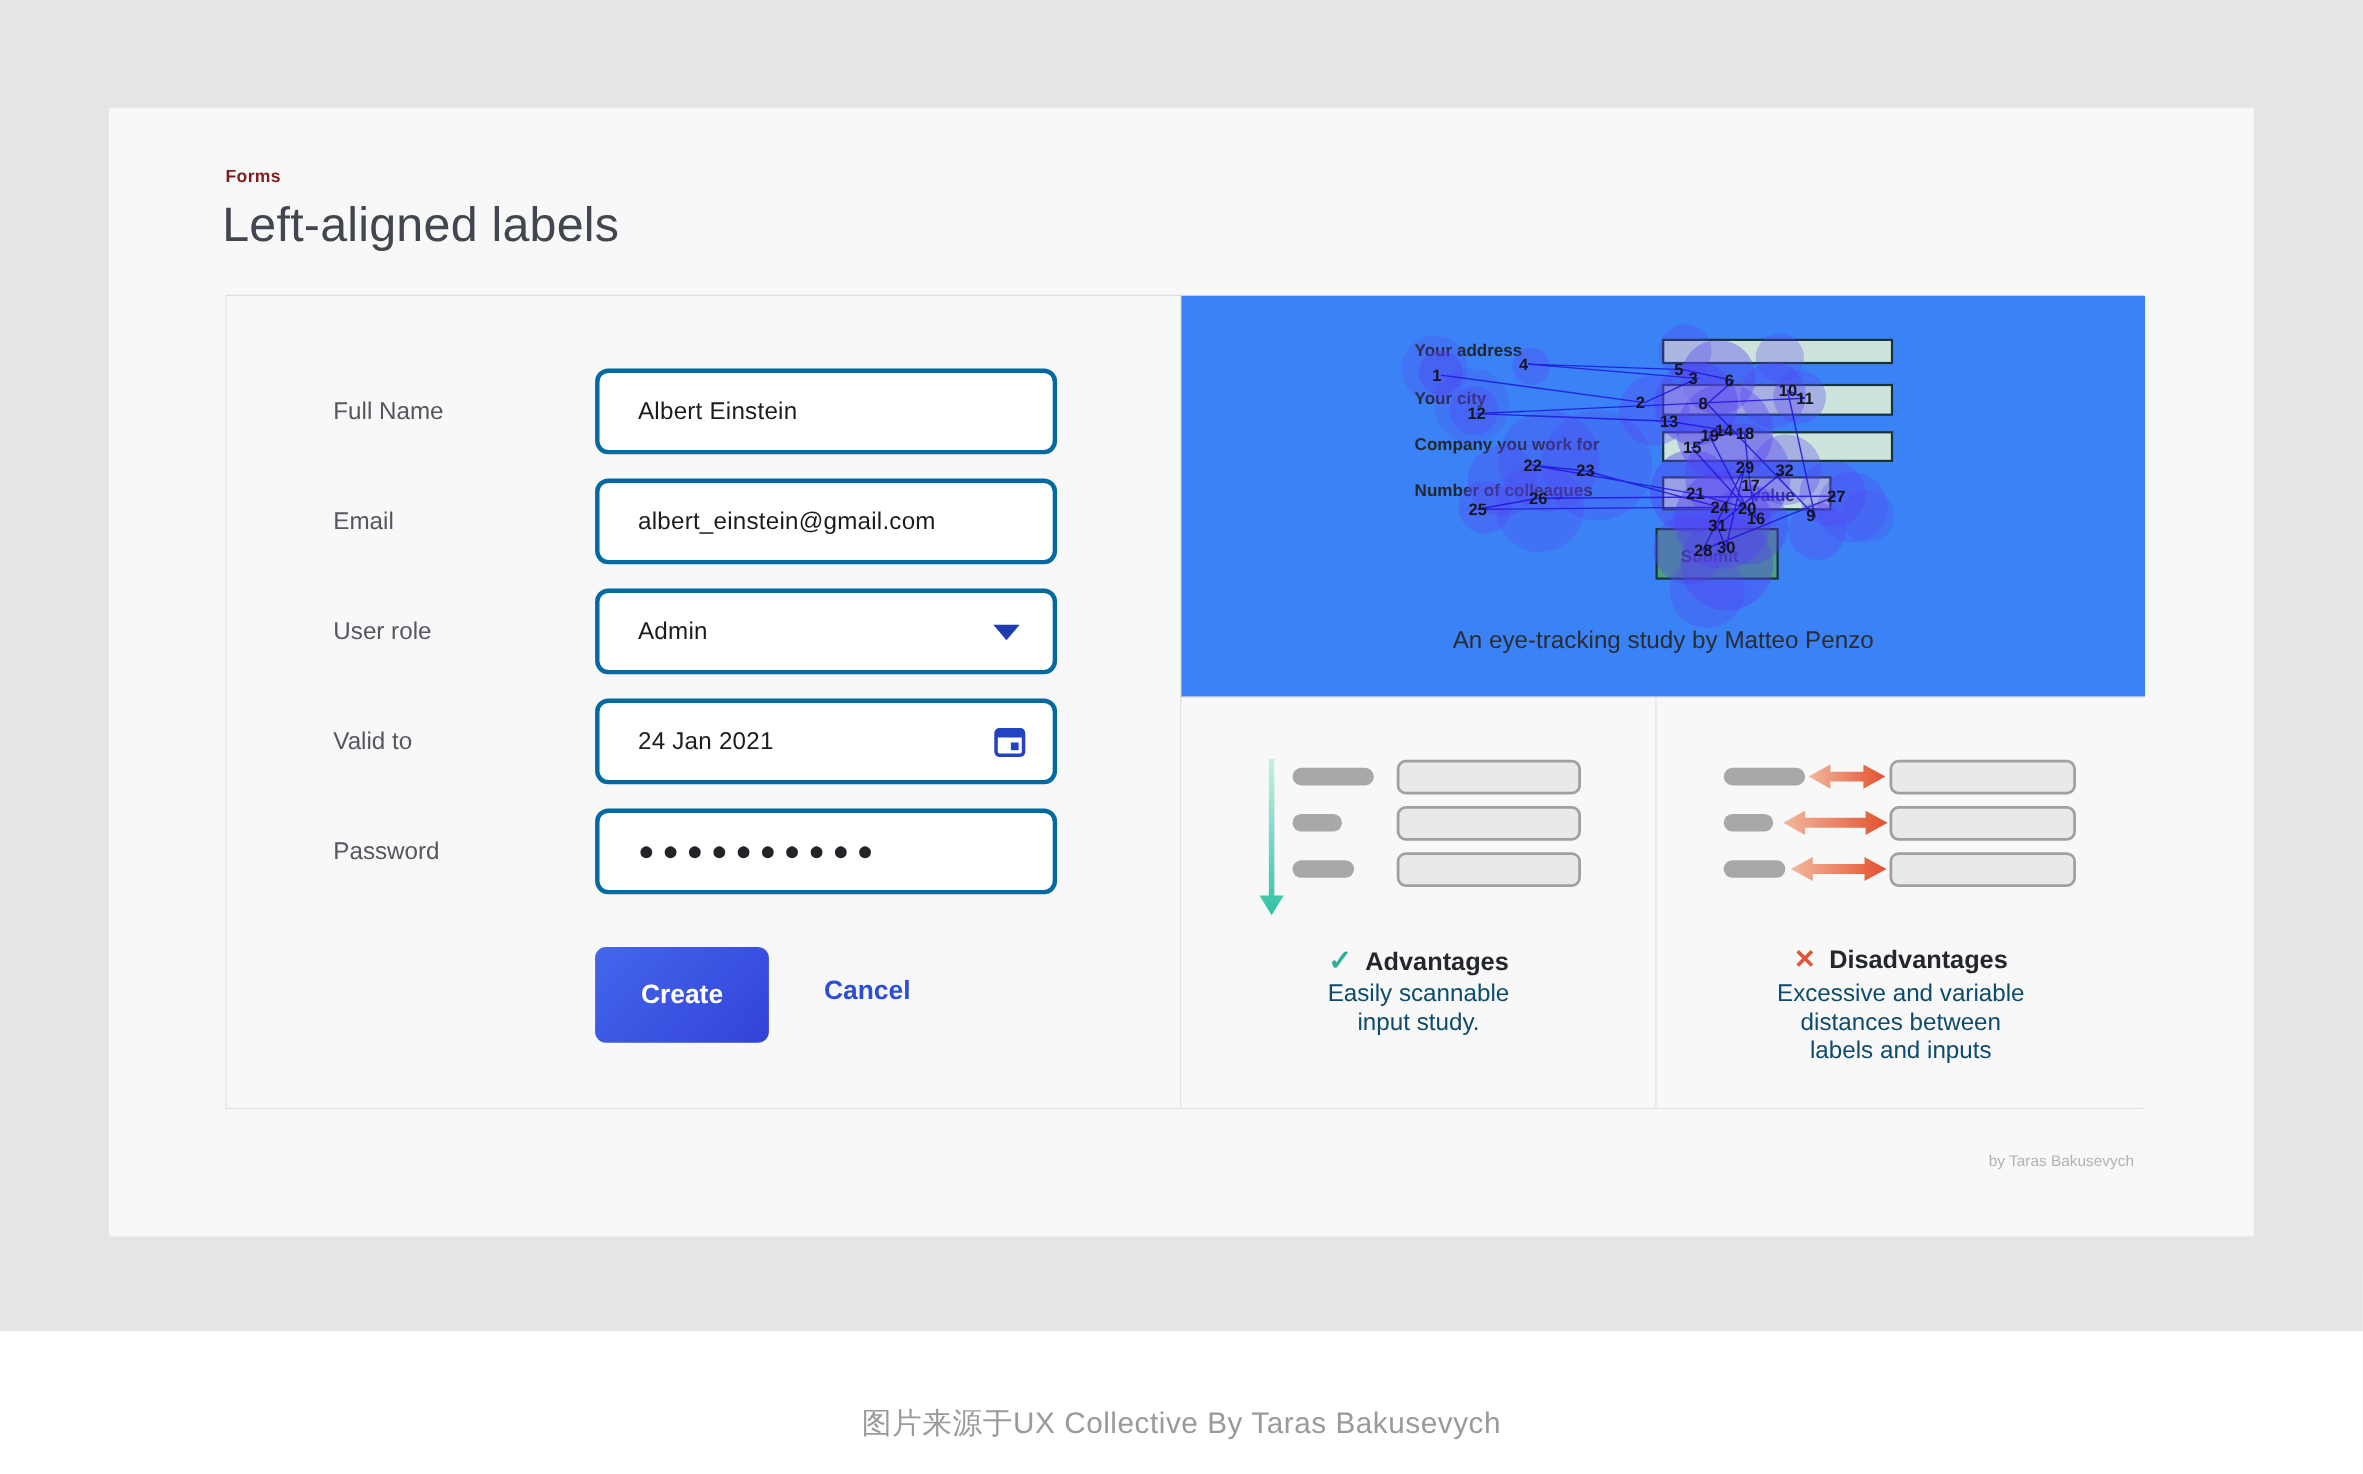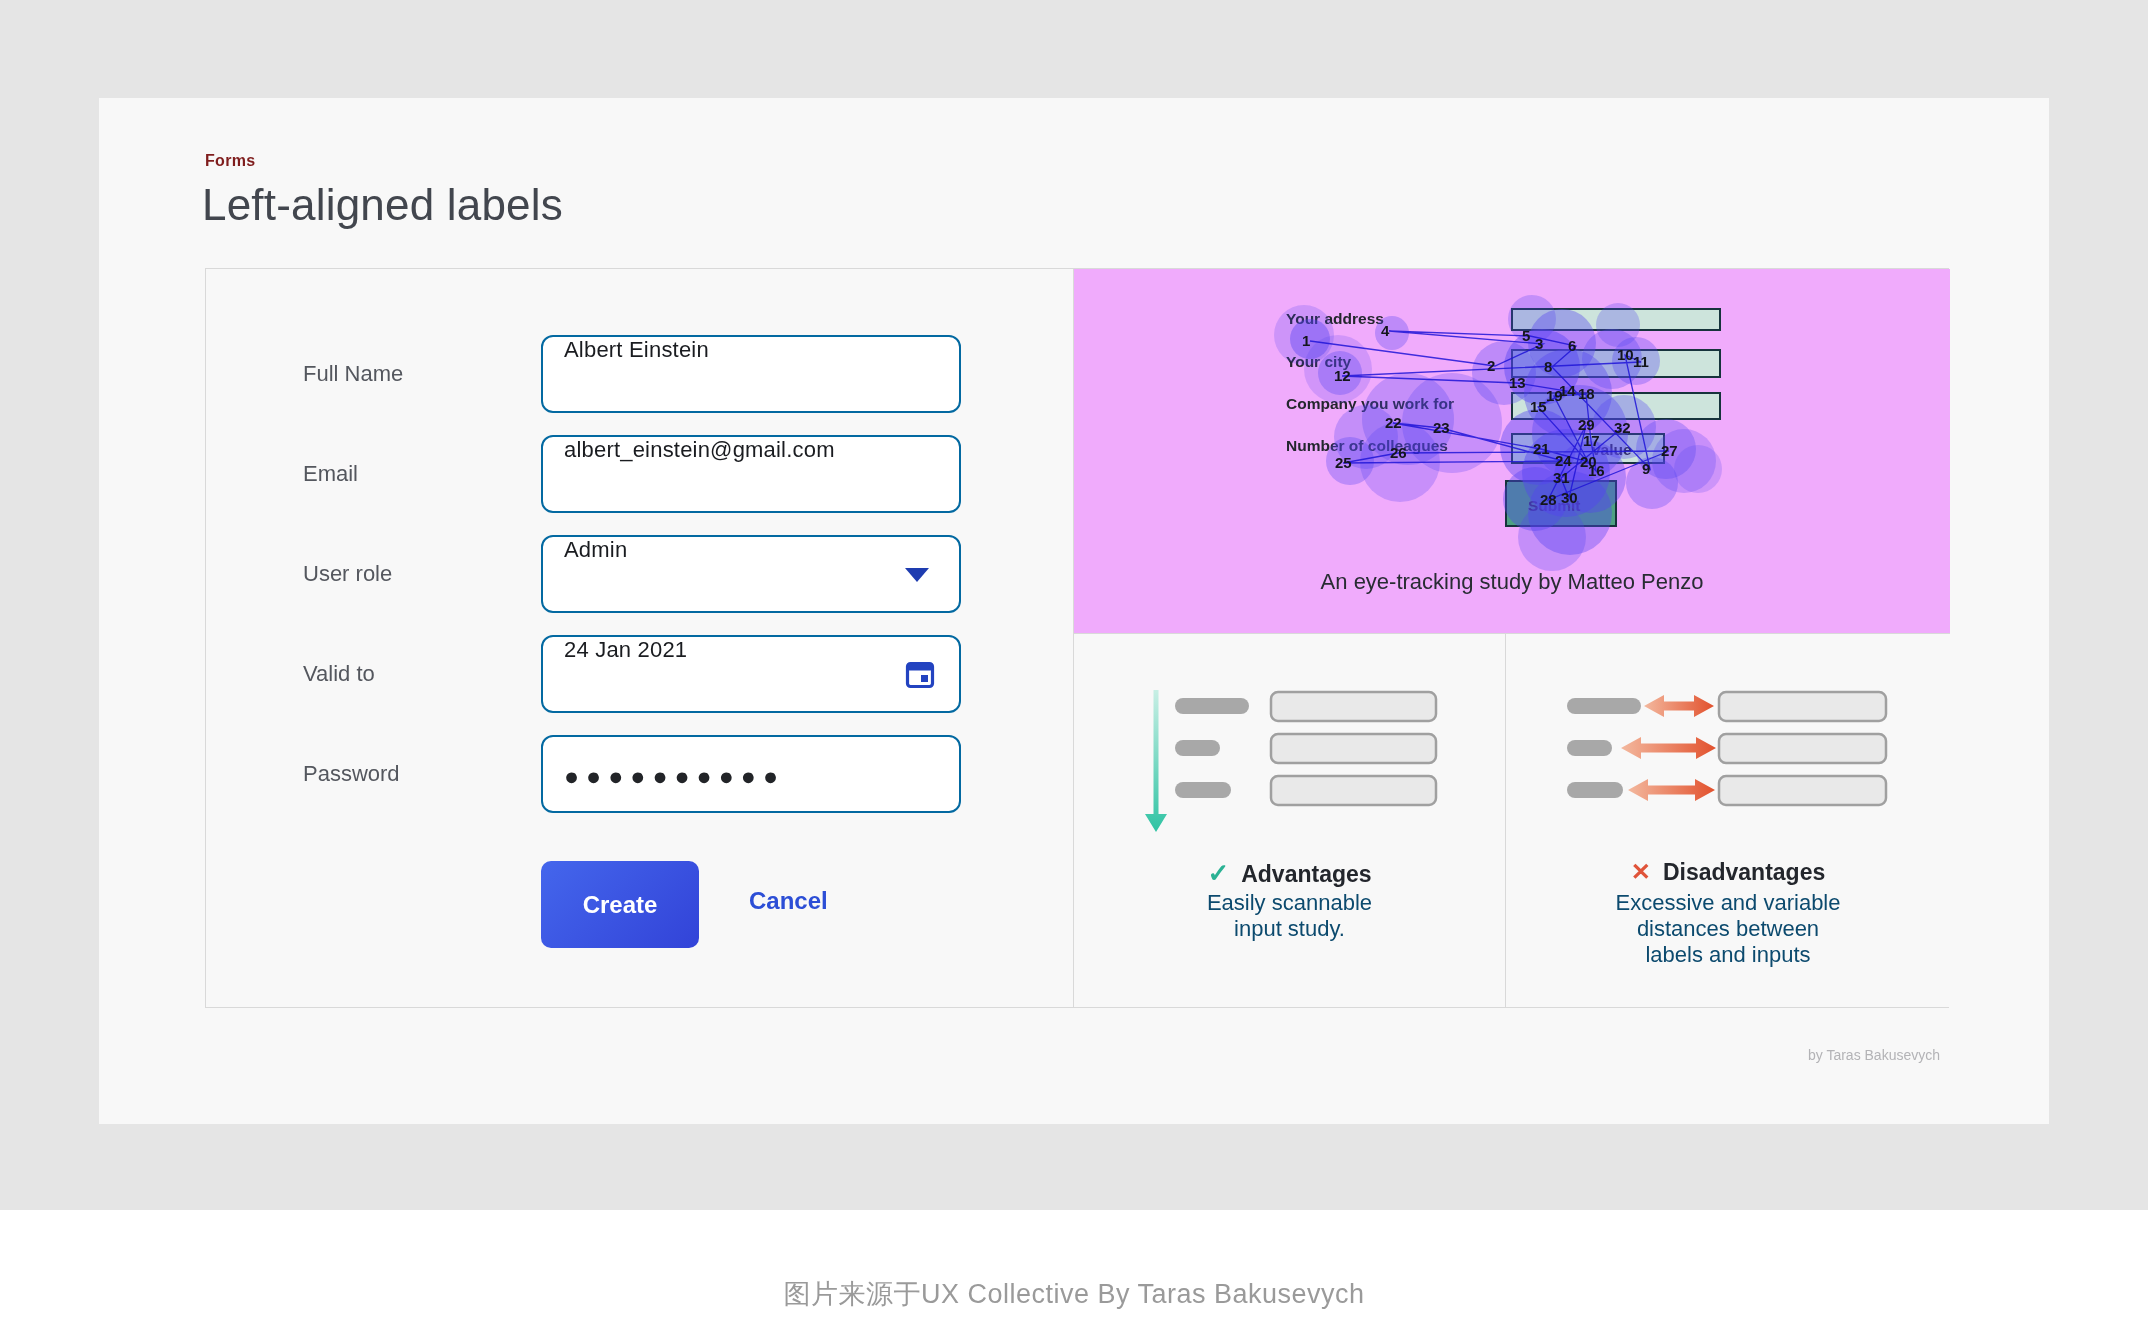--- a/index.html
+++ b/index.html
@@ -11,29 +11,29 @@
     font-size:27px; color:#9a9a9a; letter-spacing:0.5px; }
 
   .card { position:absolute; left:99px; top:98px; width:1950px; height:1026px; background:#f8f8f8; }
 
   .eyebrow { position:absolute; left:106px; top:54px; font-size:16px; font-weight:700; color:#7f1d1d; letter-spacing:0.3px; }
   .page-title { position:absolute; left:103px; top:82px; font-size:44px; font-weight:300; color:#42464e; letter-spacing:0.2px; }
 
   .grid { position:absolute; left:106px; top:170px; width:1744px; height:740px; border:1px solid #d9d9d9; }
 
   .form-panel { position:absolute; left:0; top:0; width:868px; height:738px; background:#f8f8f8; border-right:1px solid #d9d9d9; }
-  .study-panel { position:absolute; left:868px; top:0; width:876px; height:365px; background:#f0abfc; border-bottom:1px solid #d9d9d9; }
+  .study-panel { position:absolute; left:868px; top:0; width:876px; height:365px; background:#3b82f6; border-bottom:1px solid #d9d9d9; }
   .adv-panel { position:absolute; left:868px; top:365px; width:432px; height:373px; background:#f8f8f8; border-right:1px solid #d9d9d9; }
   .dis-panel { position:absolute; left:1300px; top:365px; width:444px; height:373px; background:#f8f8f8; }
 
   .form-row { position:absolute; left:0; width:100%; height:78px; }
   .field-label { position:absolute; left:97px; top:0; height:78px; display:flex; align-items:center;
     font-size:22px; color:#54575e; }
   .input { position:absolute; left:335px; top:0; width:420px; height:78px; background:#ffffff;
-    border:2px solid #0369a1; border-radius:12px; display:flex; align-items:flex-start; padding-left:21px; }
+    border:4px solid #0369a1; border-radius:12px; display:flex; align-items:center; padding-left:35px; }
   .input-text { font-size:22px; font-weight:500; color:#1a1c20; letter-spacing:0.2px; }
   .password-text { font-size:25px; font-weight:700; letter-spacing:7px; color:#222428; line-height:78px; }
 
   .caret { position:absolute; right:30px; top:50%; margin-top:-6px; width:0; height:0;
     border-left:12px solid transparent; border-right:12px solid transparent; border-top:14px solid #1e3cb0; }
   .calendar-icon { position:absolute; right:24px; top:50%; margin-top:-15px; width:30px; height:30px; }
 
   .actions { position:absolute; left:0; top:592px; width:100%; height:80px; }
   .create-btn { position:absolute; left:335px; top:0; width:158px; height:87px; border:none; border-radius:10px;
     background:linear-gradient(135deg,#4466ec,#3243d8); color:#ffffff; font-size:24px; font-weight:700;

